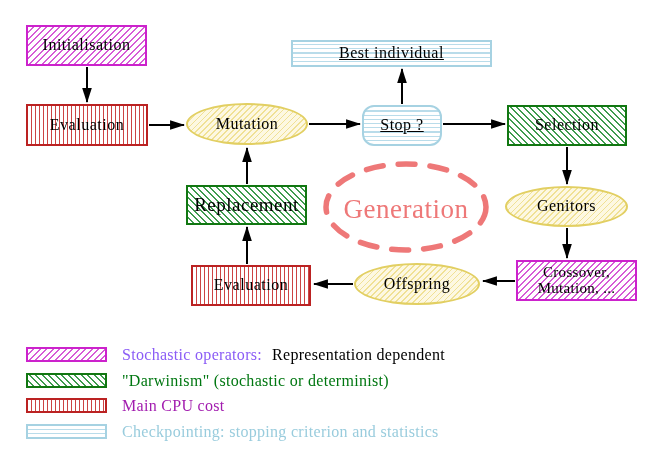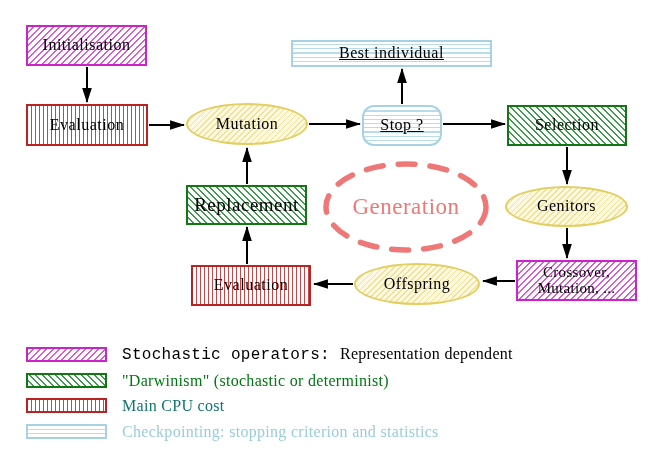--- a/index.html
+++ b/index.html
@@ -53,21 +53,21 @@
     border-radius: 50%;
     background: repeating-linear-gradient(135deg, #fdf8e2 0 3px, #f0e195 3px 4.2px);
   }
   .rounded { border-radius: 12px; }
 
   #node-generation-label {
     position: absolute;
     left: 326px; top: 194px;
     width: 160px; height: 28px;
     text-align: center;
-    font-size: 23px;
+    font-size: 27px;
     letter-spacing: 0.5px;
     z-index: 2;
   }
 
   .legend-row {
     position: absolute;
     left: 26px;
     display: flex;
     align-items: center;
     z-index: 2;
@@ -138,35 +138,35 @@
   <div class="node hatch-magenta" id="crossover-box" style="left:516px; top:260px; width:121px; height:41px;">
     <span>Crossover,</span>
     <span>Mutation, ...</span>
   </div>
 
   <div id="node-generation-label" style="color: rgb(238, 120, 120);">Generation</div>
 
   <div class="legend-row" style="top:345px;">
     <div class="legend-swatch hatch-magenta"></div>
     <div class="legend-label">
-      <span style="color: #000000; font-family: Liberation Mono, monospace;">Stochastic operators:</span><span class="sep"></span><span style="color: #000000;">Representation dependent</span>
+      <span style="color: #8b5cf6;">Stochastic operators:</span><span class="sep"></span><span style="color: #000000;">Representation dependent</span>
     </div>
   </div>
 
   <div class="legend-row" style="top:371px;">
     <div class="legend-swatch hatch-green"></div>
     <div class="legend-label">
       <span style="color: rgb(0, 119, 17);">"Darwinism" (stochastic or determinist)</span>
     </div>
   </div>
 
   <div class="legend-row" style="top:396px;">
     <div class="legend-swatch stripe-red"></div>
     <div class="legend-label">
-      <span style="color: #0f766e;">Main CPU cost</span>
+      <span style="color: #a21caf;">Main CPU cost</span>
     </div>
   </div>
 
   <div class="legend-row" style="top:422px;">
     <div class="legend-swatch stripe-cyan"></div>
     <div class="legend-label">
       <span style="color: rgb(153, 204, 221);">Checkpointing: stopping criterion and statistics</span>
     </div>
   </div>
 

